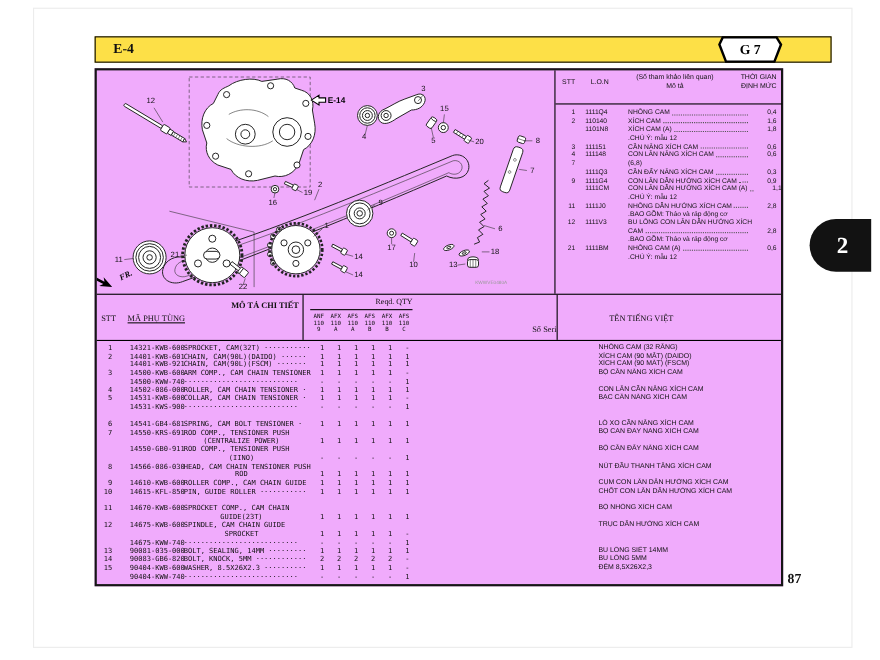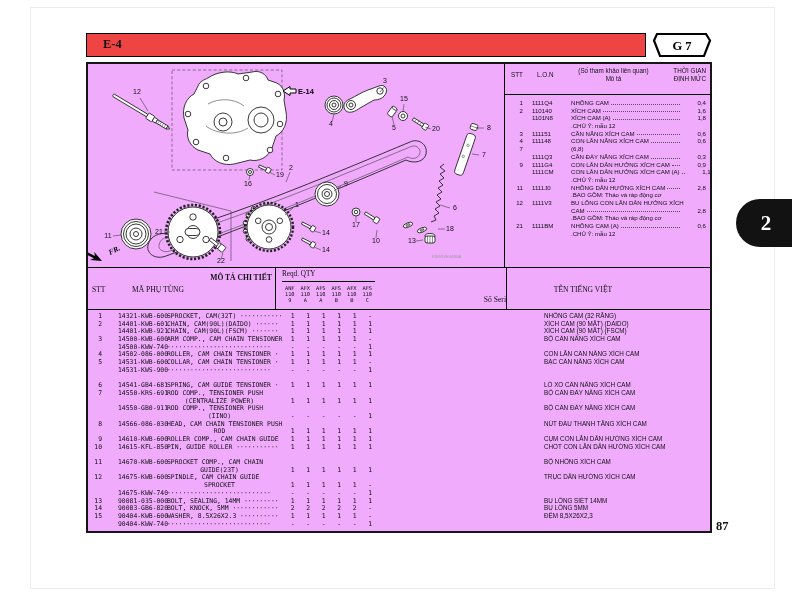--- a/index.html
+++ b/index.html
@@ -1,20 +1,20 @@
 <!DOCTYPE html>
 <html><head>
 <meta charset="utf-8">
 <style>
   html,body{margin:0;padding:0;}
   body{width:800px;height:600px;position:relative;background:#fff;font-family:"Liberation Sans",sans-serif;color:#111;overflow:hidden;}
   .page-frame{position:absolute;left:30px;top:7px;width:743px;height:580px;border:1px solid #ececec;}
 
   
-  .hdr-box{position:absolute;left:86px;top:33px;width:560px;height:24px;border:1.6px solid #000;box-sizing:border-box;background:#ef4444;}
+  .hdr-box{position:absolute;left:86px;top:33px;width:670px;height:24px;border:1.6px solid #000;box-sizing:border-box;background:#fde047;}
   .hdr-code{position:absolute;left:16px;top:3px;font:bold 12.5px "Liberation Serif",serif;}
   .hdr-title{position:absolute;left:128px;top:3px;width:400px;text-align:center;font:bold 13.5px "Liberation Serif",serif;letter-spacing:.4px;}
   .badge{position:absolute;left:652px;top:32px;width:60px;height:26px;}
   .badge text{font:bold 12.5px "Liberation Serif",serif;}
 
   
   .main-box{position:absolute;left:86px;top:62px;width:626px;height:471px;border:2px solid #161616;box-sizing:border-box;background:#f0abfc;}
   .diagram{position:absolute;left:0;top:0;width:416px;height:203px;}
 
   
@@ -29,23 +29,23 @@
   .ref-row .c-lon{padding-left:7px;}
   .ref-row .c-desc{display:flex;padding-left:4px;white-space:nowrap;}
   .ref-row .lead{flex:1;border-bottom:1px dotted #555;margin:0 2px 2px 2px;min-width:3px;}
   .ref-row .c-time{text-align:right;}
 
   
   .parts{position:absolute;left:0;top:203px;width:622px;height:264px;border-top:1.6px solid #000;}
   .parts-head{position:relative;height:41px;border-bottom:1px solid #000;font-family:"Liberation Serif",serif;}
   .ph{position:absolute;font-size:7.6px;}
   .ph-stt{left:4px;top:17px;}
-  .ph-part{left:28px;top:17px;width:84px;text-align:center;}
+  .ph-part{left:28px;top:17px;width:84px;text-align:left;text-decoration:underline;}
   .ph-desc{left:116px;top:5px;width:74px;text-align:center;font-weight:bold;}
-  .ph-qty{left:194px;top:2px;width:93px;text-align:left;font-size:7.2px;}
+  .ph-qty{left:194px;top:2px;width:93px;text-align:right;font-size:7.2px;}
   .ph-serial{left:300px;top:17px;width:118px;text-align:right;margin-top:10px;}
   .ph-viet{left:428px;top:17px;width:134px;text-align:center;}
   .qty-underline{position:absolute;left:194px;top:13px;width:93px;border-bottom:1px solid #000;}
   .vdiv1{position:absolute;left:187px;top:0;height:41px;border-left:1px solid #000;}
   .vdiv2{position:absolute;left:418px;top:0;height:41px;border-left:1px solid #000;}
   .qty-sub{position:absolute;left:194px;top:15px;width:93px;display:grid;grid-template-columns:repeat(6,15.5px);}
   .qcol{text-align:center;font:5.3px "DejaVu Sans Mono",monospace;line-height:6.1px;padding-top:2px;}
 
   .parts-body{padding-top:2px;}
   .pt-line{display:grid;grid-template-columns:11px 63px 120px repeat(6,15.5px) 164px 1fr;height:7.7px;line-height:7.8px;padding-left:3px;font:6.4px "DejaVu Sans Mono",monospace;white-space:nowrap;}
@@ -633,21 +633,21 @@
           <span class="c-q">-</span>
           <span class="c-q">-</span>
           <span class="c-q">1</span>
           <span class="c-serial"></span>
           <span class="c-viet"></span>
         </div>
         <div class="pt-line"></div>
         <div class="pt-line">
           <span class="c-stt">6</span>
           <span class="c-part">14541-GB4-681</span>
-          <span class="c-desc">SPRING, CAM GUIDE TENSIONER ·</span>
+          <span class="c-desc">SPRING, CAM BOLT TENSIONER ·</span>
           <span class="c-q">1</span>
           <span class="c-q">1</span>
           <span class="c-q">1</span>
           <span class="c-q">1</span>
           <span class="c-q">1</span>
           <span class="c-q">1</span>
           <span class="c-serial"></span>
           <span class="c-viet">LÒ XO CẦN NÂNG XÍCH CAM</span>
         </div>
         <div class="pt-line">

